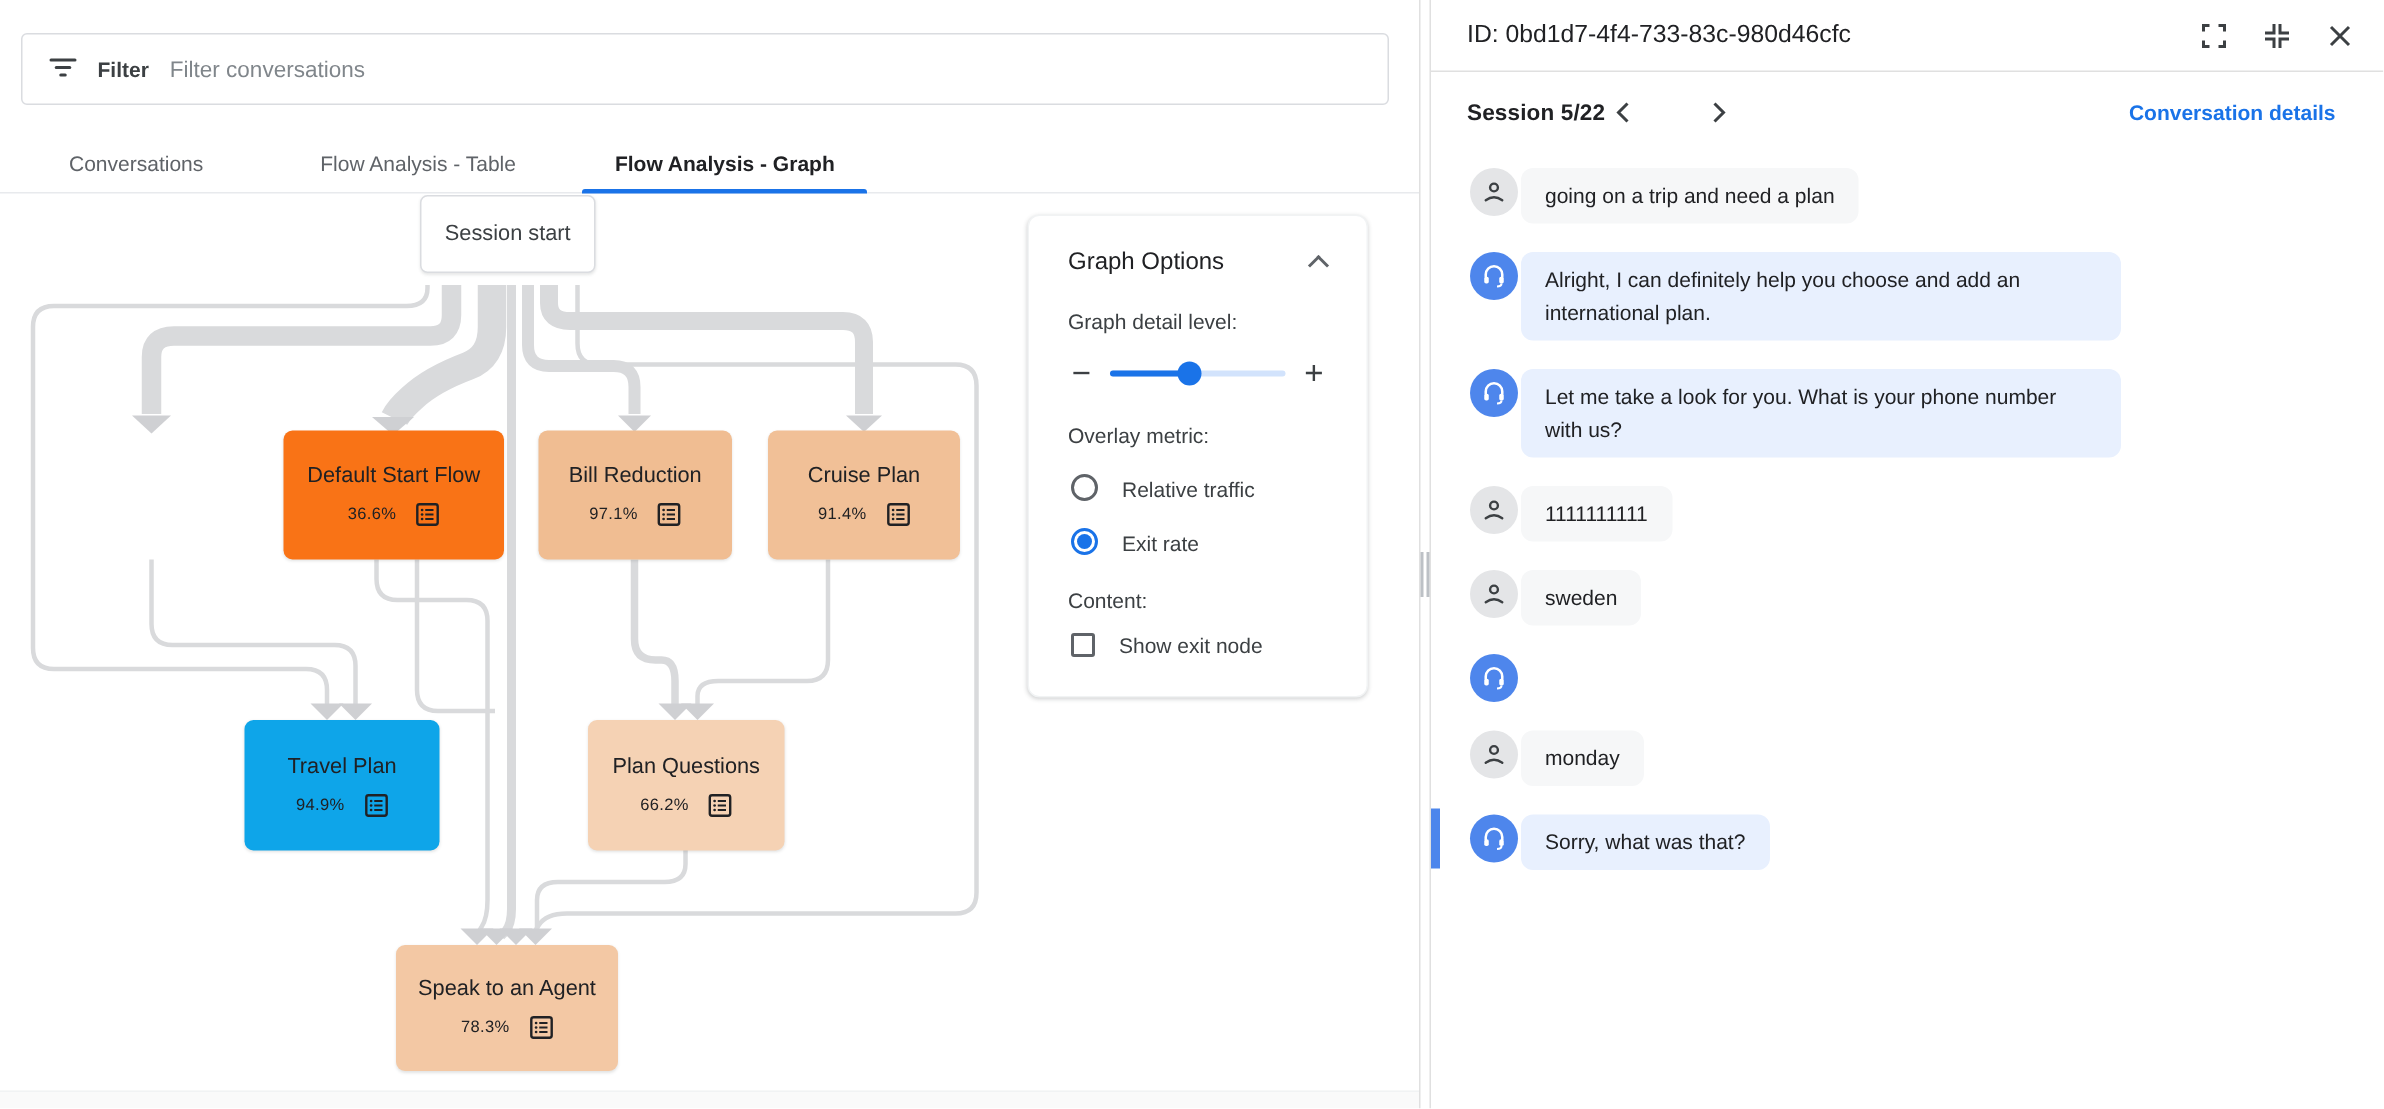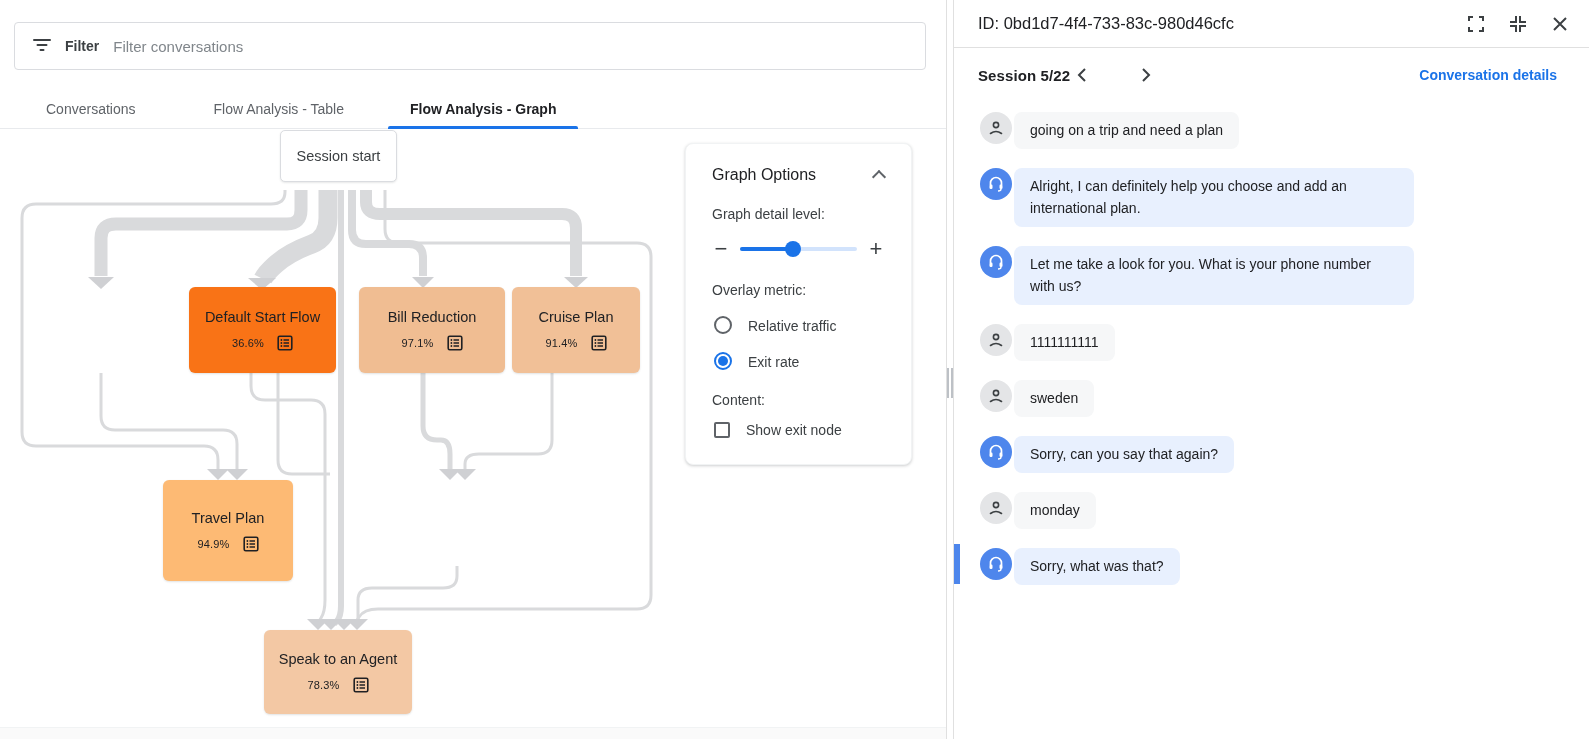--- a/index.html
+++ b/index.html
@@ -190,21 +190,21 @@
             <span class="npct">36.6%</span>
           <svg class="list-icon" viewBox="0 0 16 16">
               <rect x="1.2" y="1.2" width="13.6" height="13.6" rx="1.5" fill="none" stroke="#202124" stroke-width="1.6"></rect>
               <circle cx="4.4" cy="5" r=".9" fill="#202124"></circle>
               <circle cx="4.4" cy="8" r=".9" fill="#202124"></circle>
               <circle cx="4.4" cy="11" r=".9" fill="#202124"></circle>
               <path d="M6.5 5h5.5M6.5 8h5.5M6.5 11h5.5" stroke="#202124" stroke-width="1.4"></path>
             </svg>
           </span>
       </div>
-      <div class="gnode" style="left: 359px; top: 157px; width: 146px; height: 86px; background-color: rgb(240, 189, 146); align-items: center;">
+      <div class="gnode" style="left: 359px; top: 157px; width: 129px; height: 86px; background-color: rgb(240, 189, 146); align-items: center;">
         <span class="nlabel">Bill Reduction</span>
         <span class="nvalue">
             <span class="npct">97.1%</span>
           <svg class="list-icon" viewBox="0 0 16 16">
               <rect x="1.2" y="1.2" width="13.6" height="13.6" rx="1.5" fill="none" stroke="#202124" stroke-width="1.6"></rect>
               <circle cx="4.4" cy="5" r=".9" fill="#202124"></circle>
               <circle cx="4.4" cy="8" r=".9" fill="#202124"></circle>
               <circle cx="4.4" cy="11" r=".9" fill="#202124"></circle>
               <path d="M6.5 5h5.5M6.5 8h5.5M6.5 11h5.5" stroke="#202124" stroke-width="1.4"></path>
             </svg>
@@ -217,24 +217,37 @@
           <svg class="list-icon" viewBox="0 0 16 16">
               <rect x="1.2" y="1.2" width="13.6" height="13.6" rx="1.5" fill="none" stroke="#202124" stroke-width="1.6"></rect>
               <circle cx="4.4" cy="5" r=".9" fill="#202124"></circle>
               <circle cx="4.4" cy="8" r=".9" fill="#202124"></circle>
               <circle cx="4.4" cy="11" r=".9" fill="#202124"></circle>
               <path d="M6.5 5h5.5M6.5 8h5.5M6.5 11h5.5" stroke="#202124" stroke-width="1.4"></path>
             </svg>
           </span>
       </div>
 
-      <div class="gnode" style="left: 163px; top: 350px; width: 130px; height: 101px; background-color: #fdba74;">
+      <div class="gnode" style="left: 163px; top: 350px; width: 130px; height: 87px; background-color: #0ea5e9;">
         <span class="nlabel">Travel Plan</span>
         <span class="nvalue">
             <span class="npct">94.9%</span>
+          <svg class="list-icon" viewBox="0 0 16 16">
+              <rect x="1.2" y="1.2" width="13.6" height="13.6" rx="1.5" fill="none" stroke="#202124" stroke-width="1.6"></rect>
+              <circle cx="4.4" cy="5" r=".9" fill="#202124"></circle>
+              <circle cx="4.4" cy="8" r=".9" fill="#202124"></circle>
+              <circle cx="4.4" cy="11" r=".9" fill="#202124"></circle>
+              <path d="M6.5 5h5.5M6.5 8h5.5M6.5 11h5.5" stroke="#202124" stroke-width="1.4"></path>
+            </svg>
+          </span>
+      </div>
+      <div class="gnode" style="left: 392px; top: 350px; width: 131px; height: 87px; background-color: rgb(245, 210, 180);">
+        <span class="nlabel">Plan Questions</span>
+        <span class="nvalue">
+            <span class="npct">66.2%</span>
           <svg class="list-icon" viewBox="0 0 16 16">
               <rect x="1.2" y="1.2" width="13.6" height="13.6" rx="1.5" fill="none" stroke="#202124" stroke-width="1.6"></rect>
               <circle cx="4.4" cy="5" r=".9" fill="#202124"></circle>
               <circle cx="4.4" cy="8" r=".9" fill="#202124"></circle>
               <circle cx="4.4" cy="11" r=".9" fill="#202124"></circle>
               <path d="M6.5 5h5.5M6.5 8h5.5M6.5 11h5.5" stroke="#202124" stroke-width="1.4"></path>
             </svg>
           </span>
       </div>
 
@@ -395,21 +408,20 @@
 
       <div class="message agent">
         <span class="avatar agent">
           <svg width="18" height="18" viewBox="0 0 18 18" fill="none" stroke="#fff" stroke-width="1.7">
               <path d="M3.5 10 V8 a5.5 5.5 0 0 1 11 0 v2"></path>
               <rect x="2.5" y="9.5" width="3" height="4.5" rx="1.2" fill="#fff" stroke="none"></rect>
               <rect x="12.5" y="9.5" width="3" height="4.5" rx="1.2" fill="#fff" stroke="none"></rect>
               <path d="M14 14 q0 2 -3 2" stroke-width="1.4"></path>
             </svg>
         </span>
-        <span class="bubble">Sorry, can you say that again?</span>
       </div>
 
       <div class="message user">
         <span class="avatar user">
           <svg width="18" height="18" viewBox="0 0 18 18" fill="none" stroke="#3c4043" stroke-width="1.6">
               <circle cx="9" cy="6" r="2.6"></circle>
               <path d="M3.5 14.5 Q9 10.5 14.5 14.5" stroke-linecap="round"></path>
             </svg>
         </span>
         <span class="bubble">monday</span>

